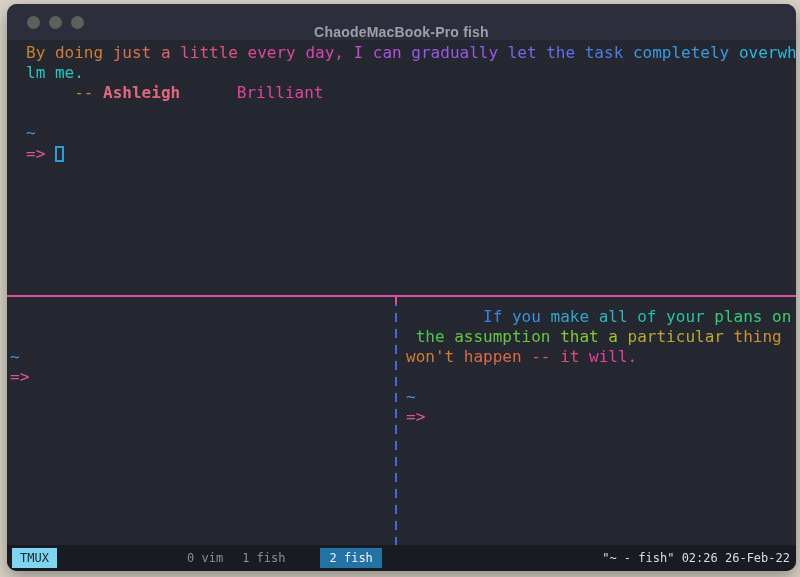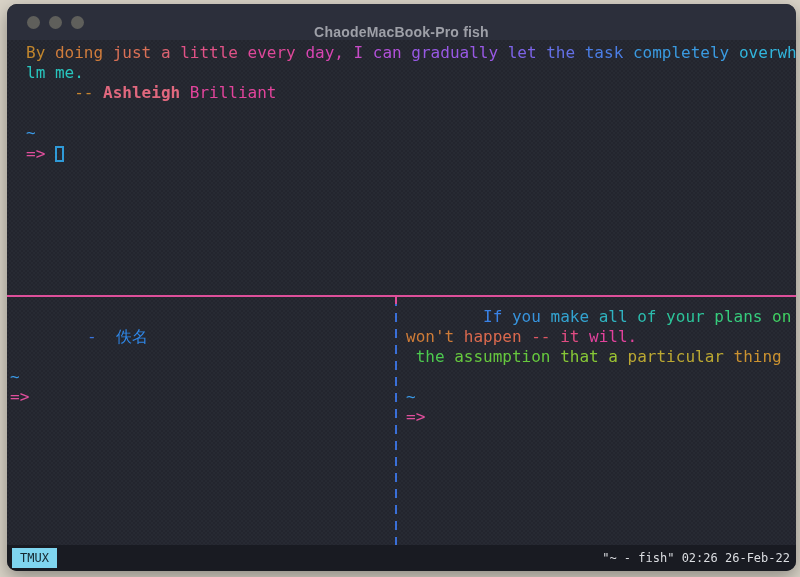--- a/index.html
+++ b/index.html
@@ -69,43 +69,47 @@
       <span class="tl"></span>
       <span class="tl"></span>
     </div>
     <span class="title">ChaodeMacBook-Pro fish</span>
   </div>
 
   <div class="content">
     <div class="pane-top">
         <div class="tline"><span style="color: rgb(193, 134, 45);">By </span><span style="color: rgb(207, 124, 60);">doing </span><span style="color: rgb(218, 112, 86);">just </span><span style="color: rgb(222, 99, 114);">a </span><span style="color: rgb(224, 82, 135);">little </span><span style="color: rgb(222, 72, 154);">every </span><span style="color: rgb(215, 69, 178);">day, </span><span style="color: rgb(200, 75, 200);">I </span><span style="color: rgb(178, 81, 218);">can </span><span style="color: rgb(152, 89, 228);">gradually </span><span style="color: rgb(125, 100, 232);">let </span><span style="color: rgb(100, 112, 230);">the </span><span style="color: rgb(75, 126, 230);">task </span><span style="color: rgb(58, 154, 224);">completely </span><span style="color: rgb(49, 181, 220);">overwhe</span></div>
         <div class="tline"><span style="color: rgb(40, 198, 191);">lm me.</span></div>
-        <div class="tline"><span>     </span><span style="color: rgb(200, 134, 46);">-- </span><span style="color: rgb(224, 104, 126); font-weight: bold;">Ashleigh </span><span style="color: rgb(226, 68, 156);">Brilliant</span></div>
+        <div class="tline"><span>     </span><span style="color: rgb(200, 134, 46);">-- </span><span style="color: rgb(224, 104, 126); font-weight: bold;">Ashleigh </span><span style="color: rgb(226, 68, 156); margin-left: 47px;">Brilliant</span></div>
         <div class="tline"></div>
         <div class="tline"><span style="color: rgb(58, 154, 232);">~</span></div>
         <div class="tline"><span style="color: rgb(223, 79, 156);">=&gt; </span><span class="cursor"></span></div>
       </div>
     <div class="h-border"></div>
     <div class="v-border"></div>
     <div class="v-border-tick"></div>
     <div class="pane-bl">
         <div class="tline"></div>
-        <div class="tline"><span>        </span><span style="color: rgb(58, 116, 218);">-</span><span>  </span><span style="color: rgb(47, 135, 232);">佚名</span></div>
         <div class="tline"></div>
         <div class="tline"><span style="color: rgb(58, 154, 232);">~</span></div>
         <div class="tline"><span style="color: rgb(223, 79, 156);">=&gt;</span></div>
       </div>
     <div class="pane-br">
         <div class="tline"><span>        </span><span style="color: rgb(58, 130, 230);">If </span><span style="color: rgb(55, 147, 220);">you </span><span style="color: rgb(51, 163, 208);">make </span><span style="color: rgb(47, 179, 192);">all </span><span style="color: rgb(43, 188, 174);">of </span><span style="color: rgb(44, 196, 154);">your </span><span style="color: rgb(54, 203, 124);">plans </span><span style="color: rgb(64, 208, 98);">on</span></div>
+        <div class="tline"><span> </span><span style="color: rgb(76, 201, 79);">the </span><span style="color: rgb(102, 200, 62);">assumption </span><span style="color: rgb(134, 200, 54);">that </span><span style="color: rgb(156, 196, 50);">a </span><span style="color: rgb(187, 168, 50);">particular </span><span style="color: rgb(203, 146, 48);">thing</span></div>
         <div class="tline"><span style="color: rgb(207, 124, 56);">won't </span><span style="color: rgb(218, 105, 78);">happen </span><span style="color: rgb(222, 88, 100);">-- </span><span style="color: rgb(224, 76, 130);">it </span><span style="color: rgb(226, 66, 156);">will.</span></div>
-        <div class="tline"><span> </span><span style="color: rgb(76, 201, 79);">the </span><span style="color: rgb(102, 200, 62);">assumption </span><span style="color: rgb(134, 200, 54);">that </span><span style="color: rgb(156, 196, 50);">a </span><span style="color: rgb(187, 168, 50);">particular </span><span style="color: rgb(203, 146, 48);">thing</span></div>
         <div class="tline"></div>
         <div class="tline"><span style="color: rgb(58, 154, 232);">~</span></div>
         <div class="tline"><span style="color: rgb(223, 79, 156);">=&gt;</span></div>
       </div>
   </div>
 
   <div class="statusbar">
     <span class="tmux-badge">TMUX</span>
+    <div class="winlist">
+        <span class="win">0 vim</span>
+        <span class="win">1 fish</span>
+        <span class="win active">2 fish</span>
+      </div>
     <span class="rstatus">"~ - fish" 02:26 26-Feb-22</span>
   </div>
 
 </div>
 
 </body></html>

